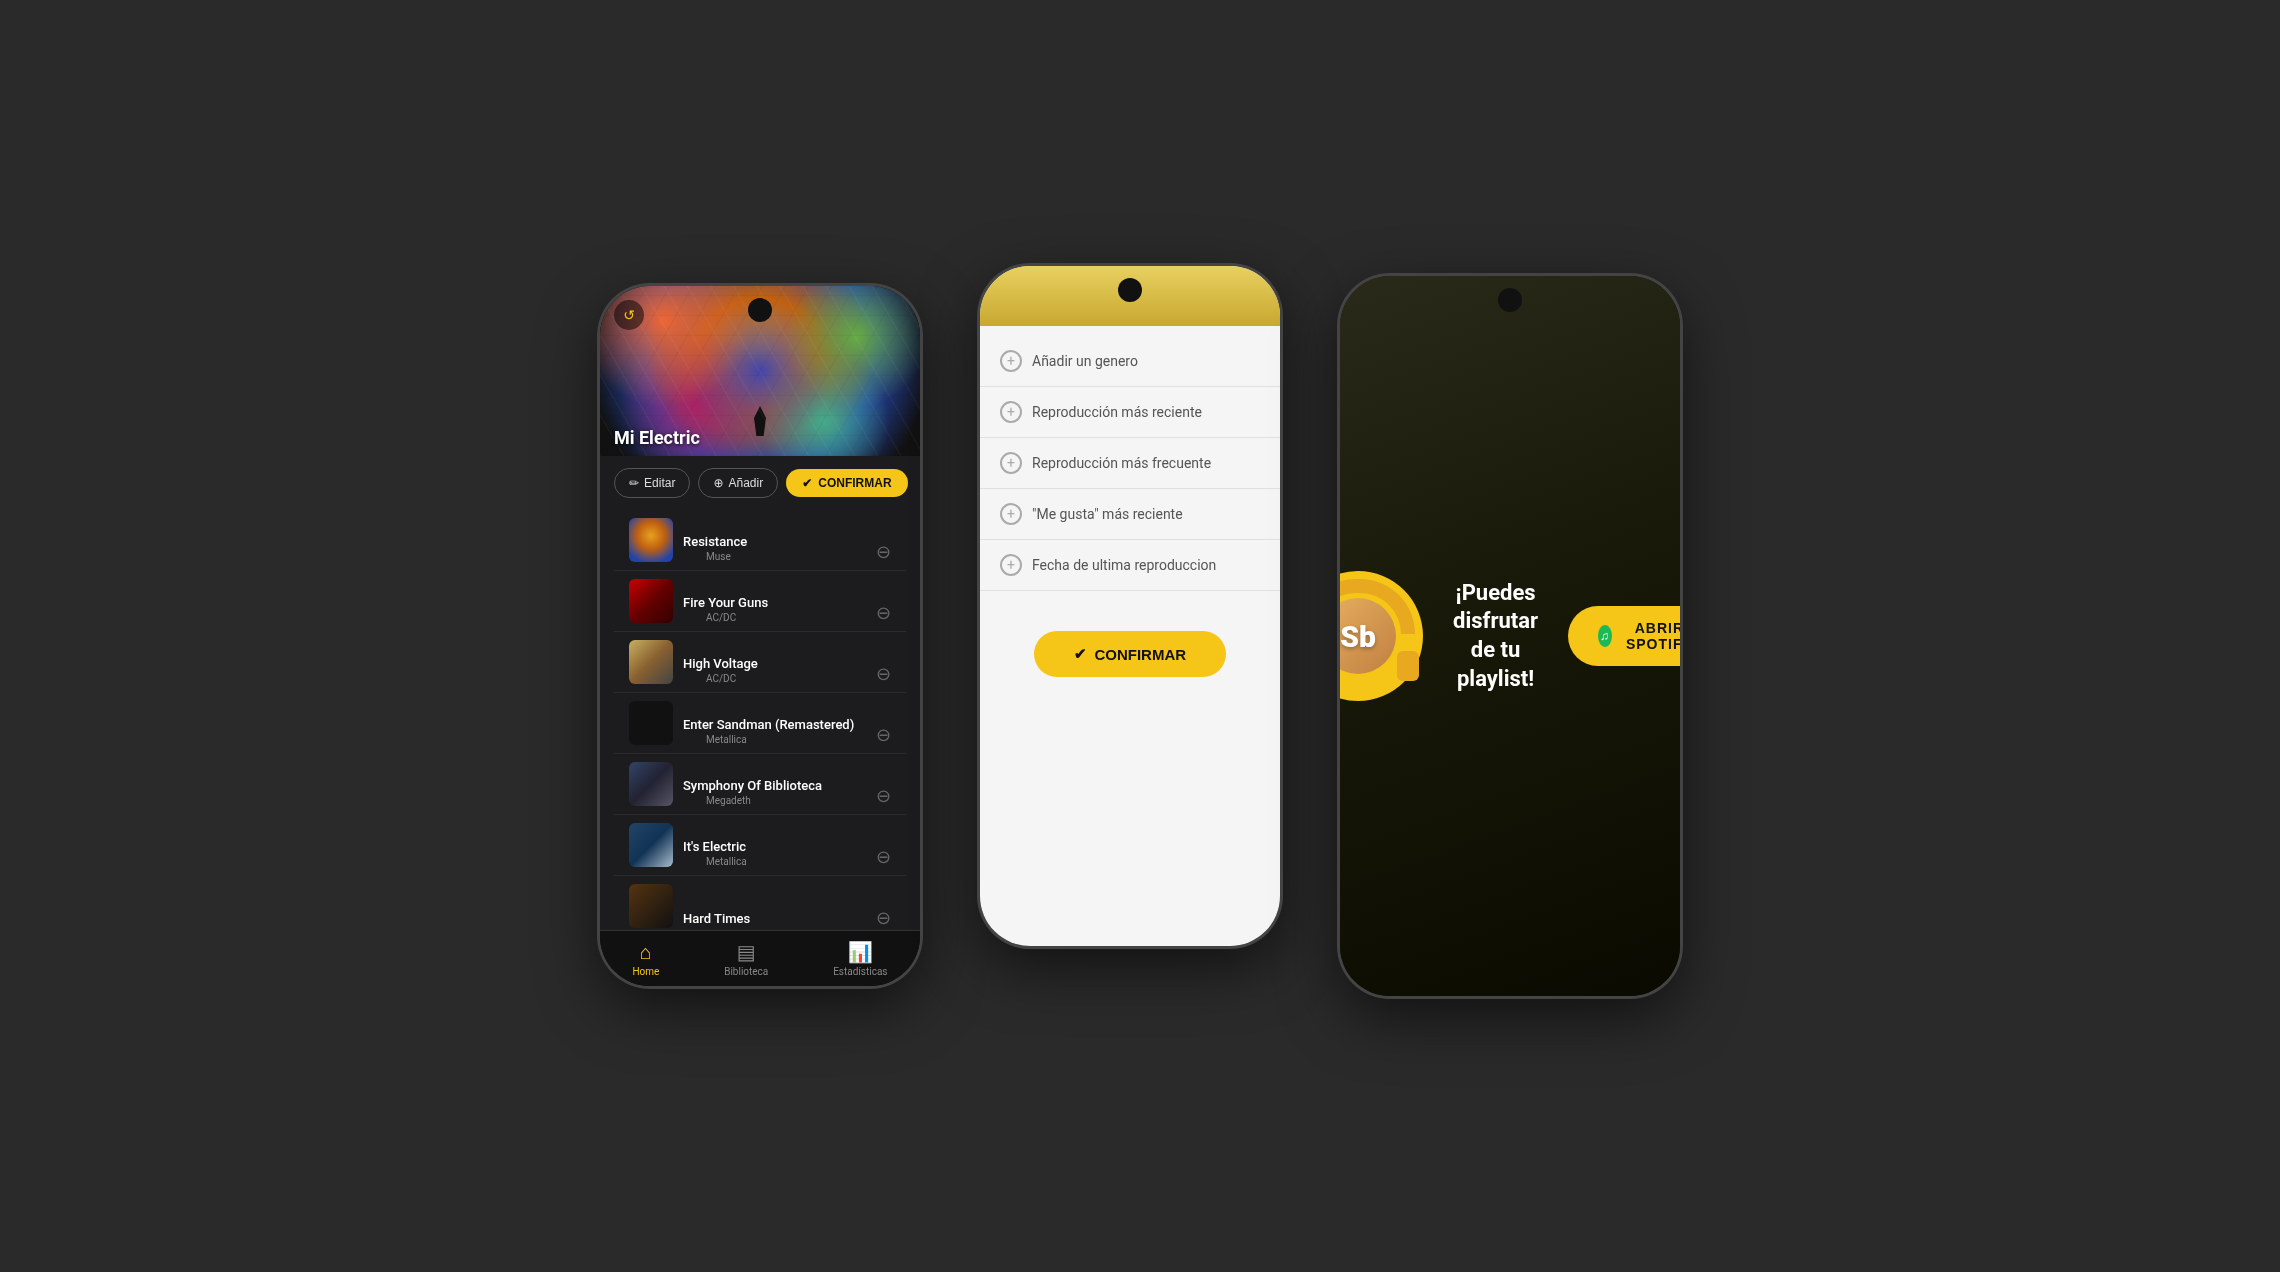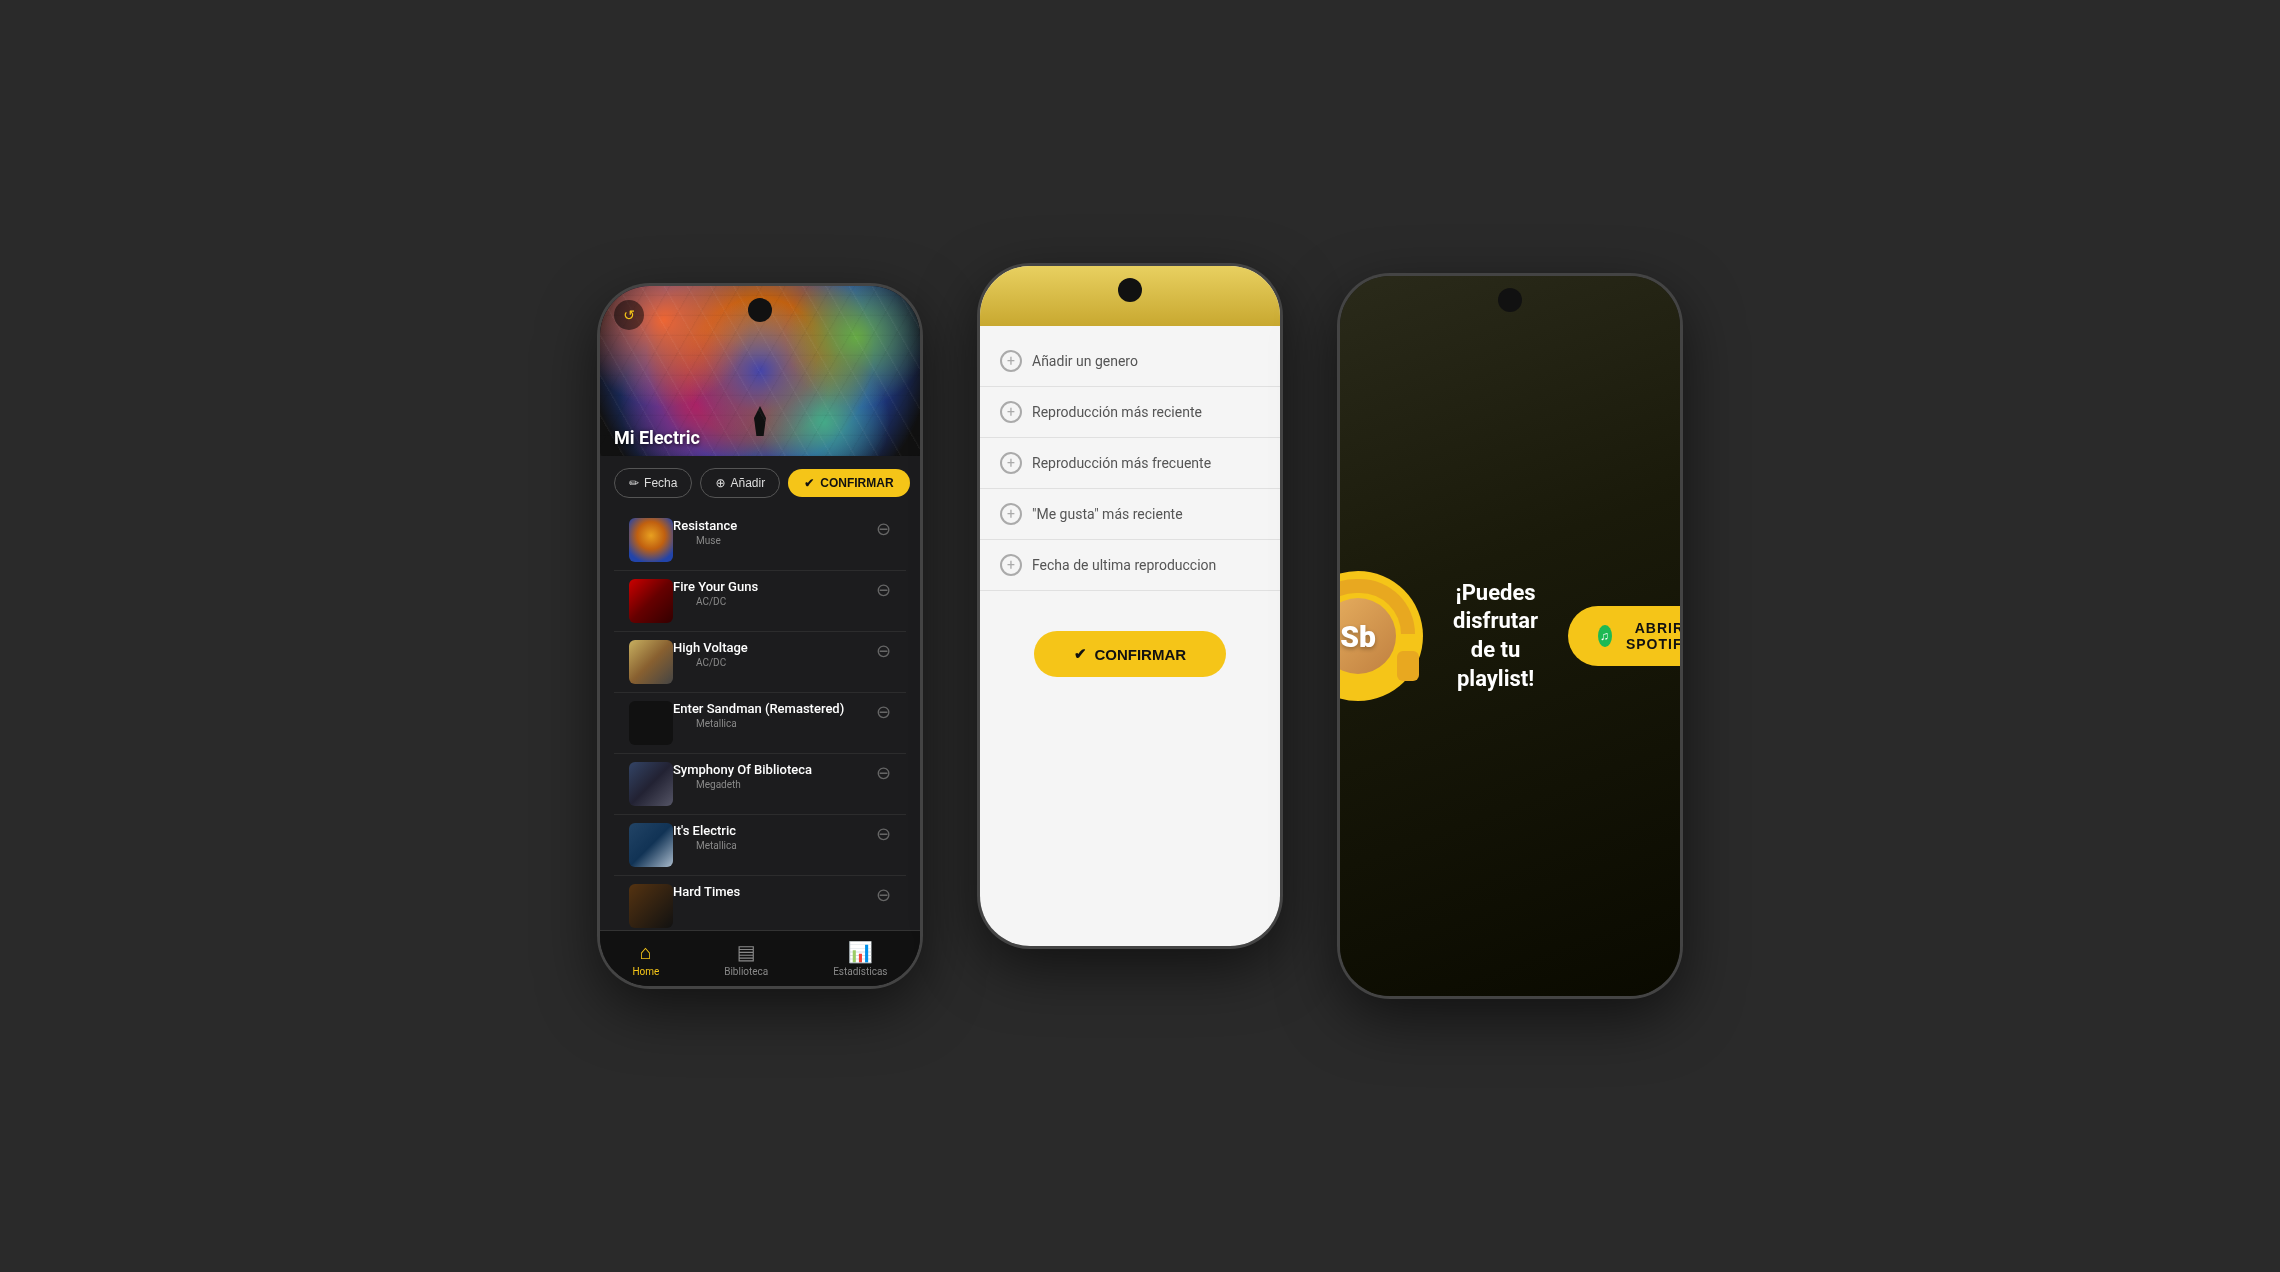--- a/index.html
+++ b/index.html
@@ -147,24 +147,24 @@
       cursor: pointer;
       margin-left: auto;
     }
 
     .song-list {
       padding: 0 14px;
       overflow: hidden;
     }
     .song-item {
       display: flex;
-      align-items: flex-start;
+      align-items: flex-end;
       padding: 8px 15px;
       border-bottom: 1px solid rgba(255,255,255,0.07);
-      gap: 0;
+      gap: 10px;
     }
     .song-thumb {
       width: 44px;
       height: 44px;
       border-radius: 6px;
       flex-shrink: 0;
       overflow: hidden;
     }
     .song-info {
       flex: 1;
@@ -403,21 +403,21 @@
 
     <div class="hero-image">
       <div class="hero-figure"></div>
       <div class="hero-back-btn">↺</div>
       <div class="playlist-title">Mi Electric</div>
     </div>
 
     <div class="action-bar">
       <button class="btn-edit">
         <span>✏</span>
-        <span>Fecha</span>
+        <span>Editar</span>
       </button>
       <button class="btn-add">
         <span>⊕</span>
         <span>Añadir</span>
       </button>
       <button class="btn-confirm">
         <span>✔</span>
         <span>CONFIRMAR</span>
       </button>
     </div>

